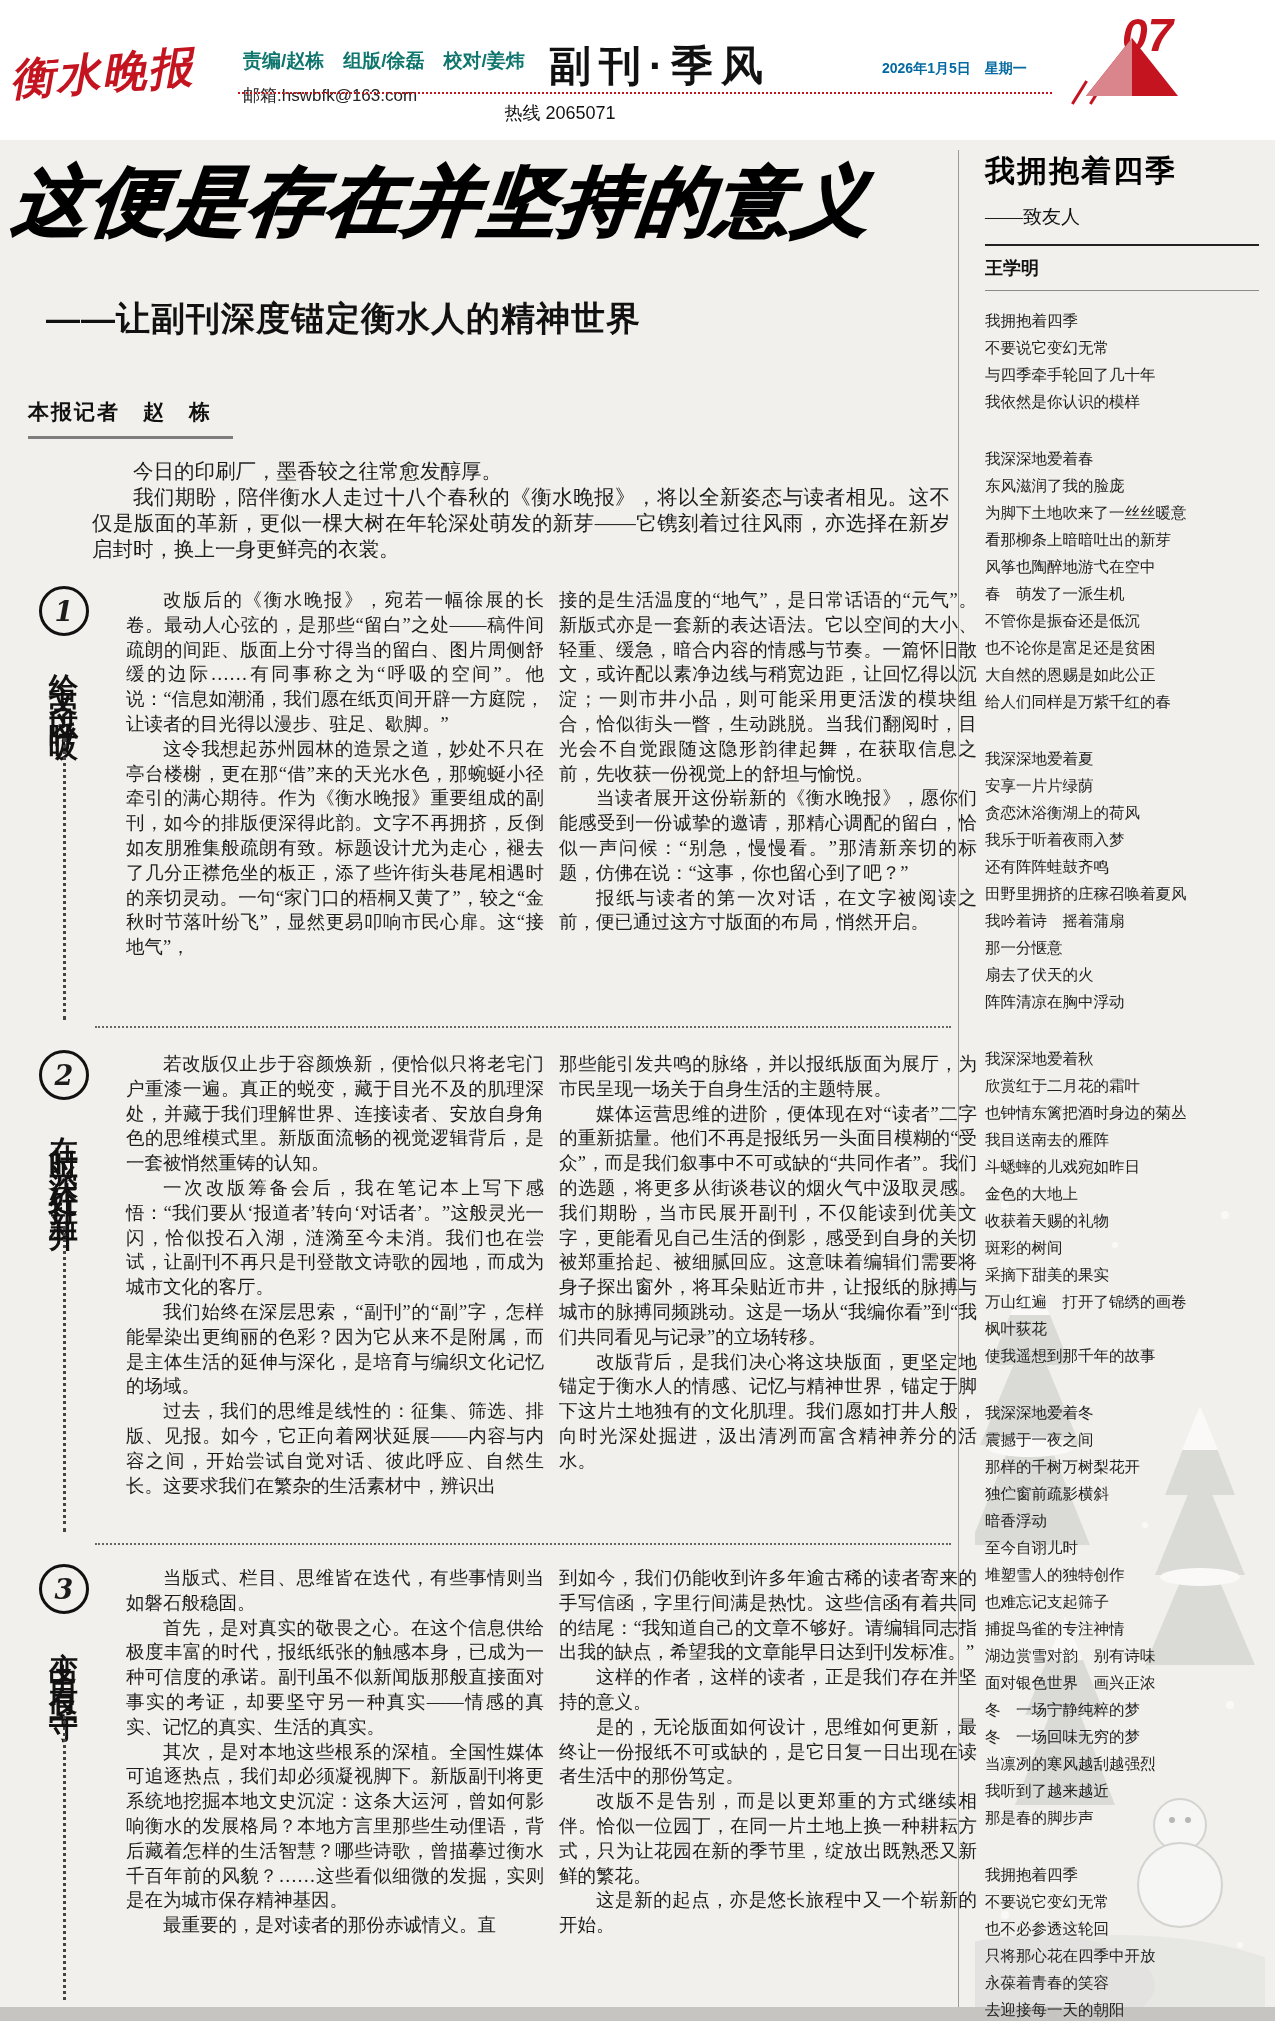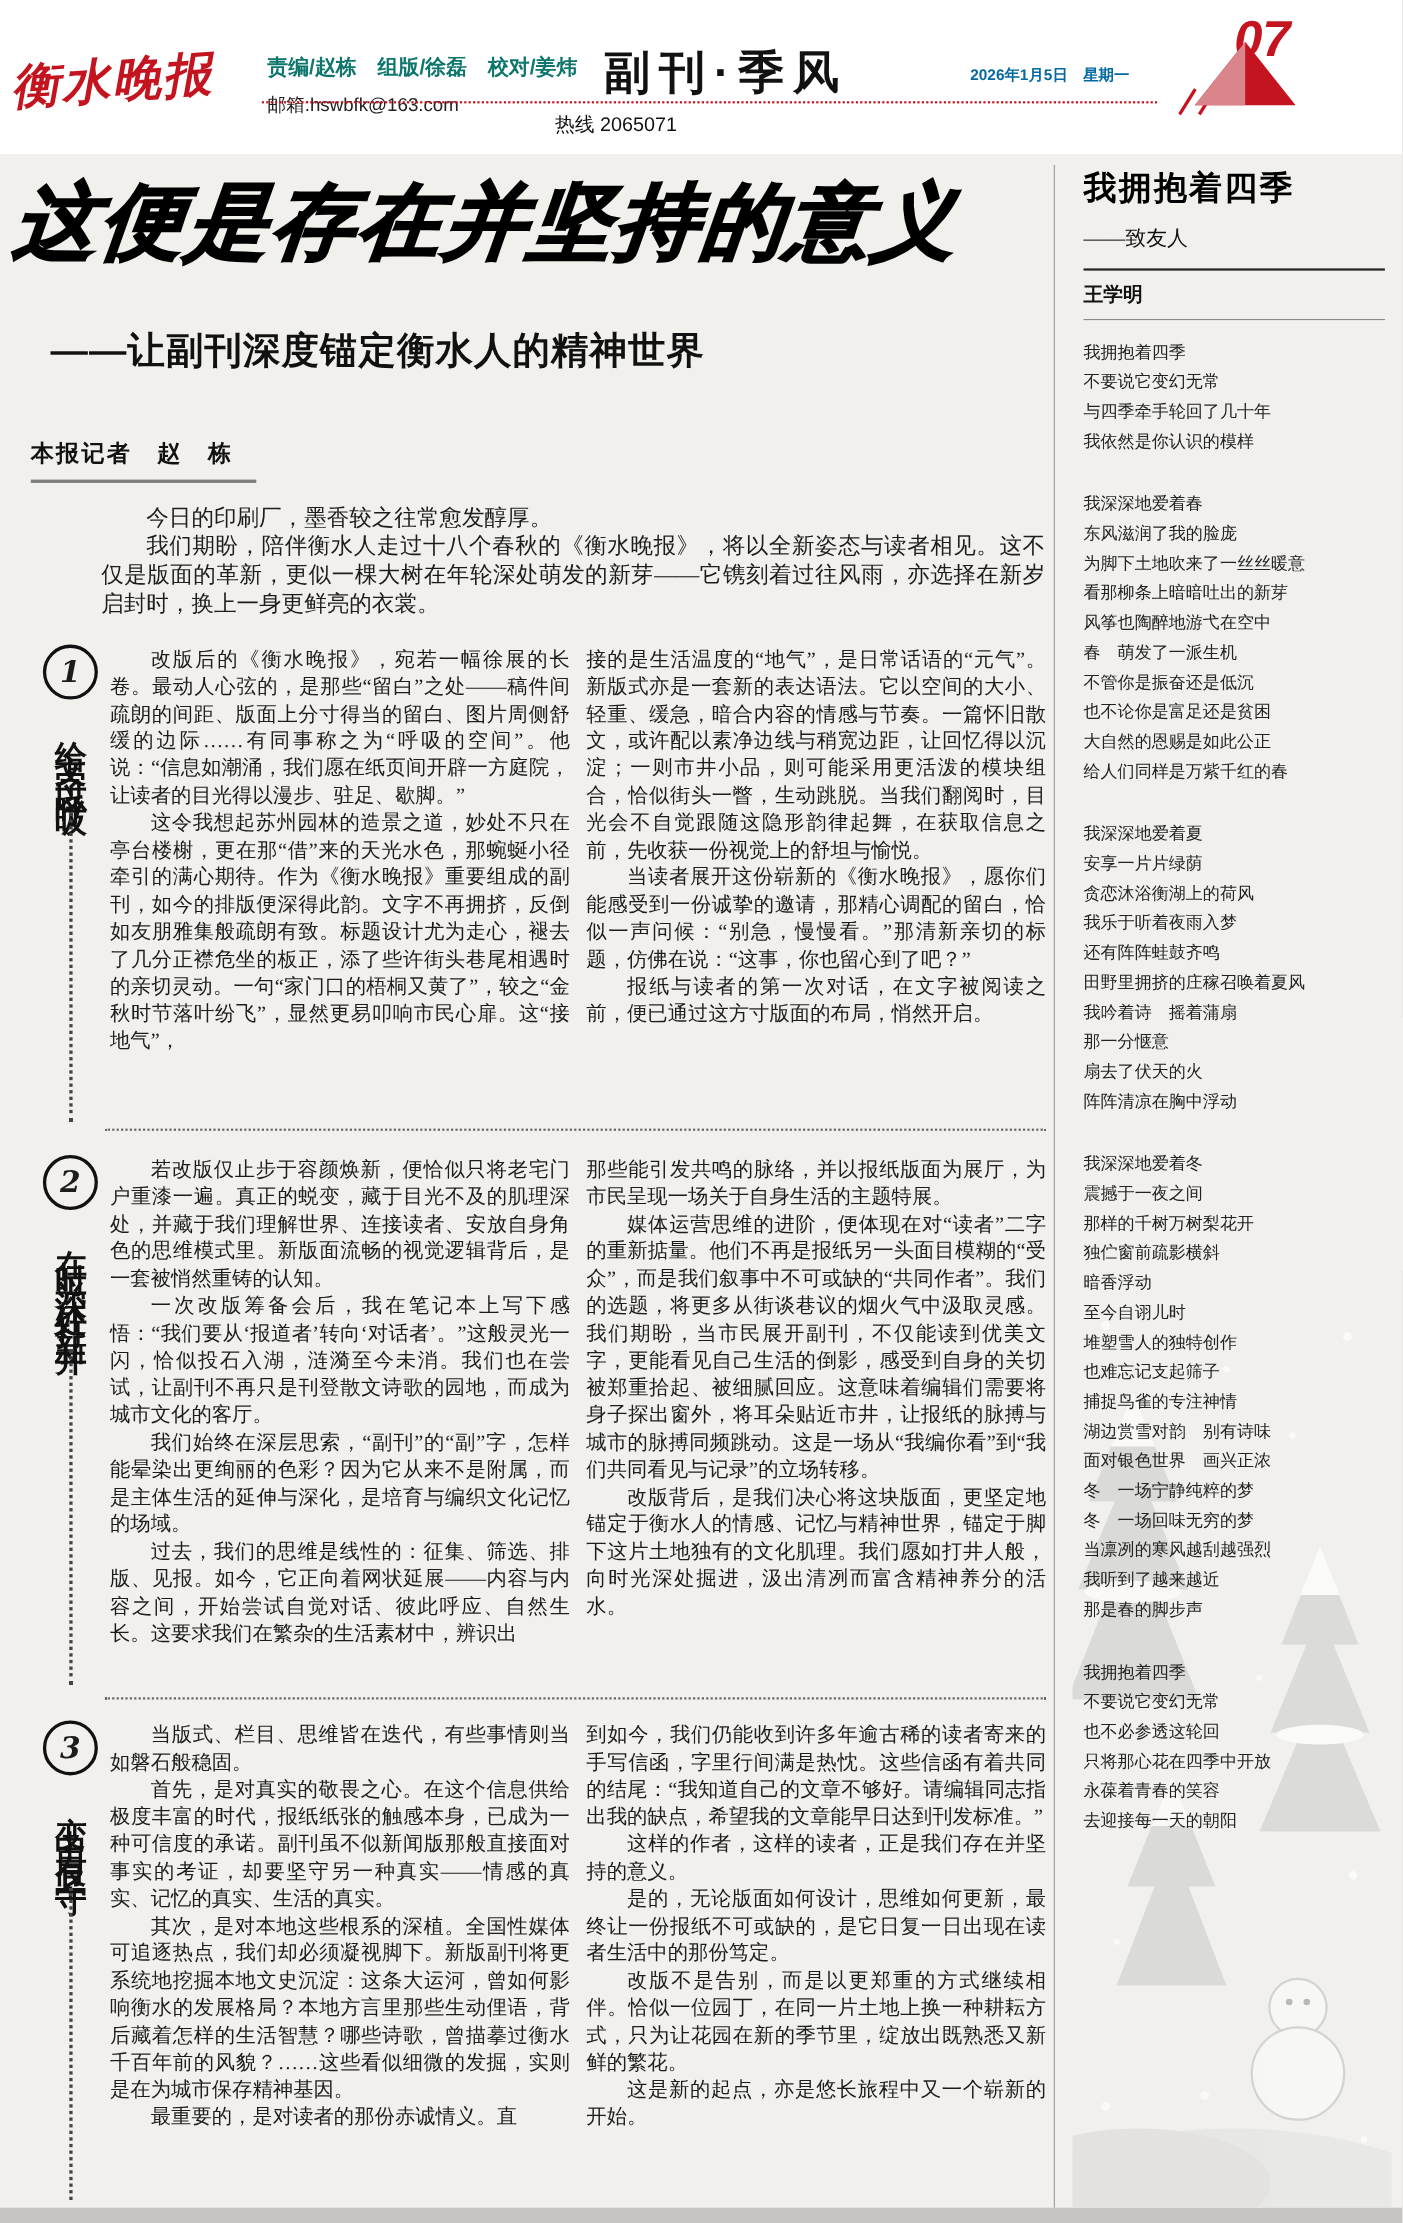--- a/index.html
+++ b/index.html
@@ -45,21 +45,21 @@
   .sec-label{position:absolute;left:4px;top:8px;bottom:8px;width:60px;display:flex;
              flex-direction:column;align-items:center;}
   .circ{width:44px;height:44px;border:3px solid #111;border-radius:50%;flex:none;
         display:flex;align-items:center;justify-content:center;
         font-family:"DejaVu Serif",serif;font-style:italic;font-weight:bold;font-size:27px;}
   .vtitle{margin-top:14px;writing-mode:vertical-rl;text-orientation:upright;
           font-family:"Liberation Sans",sans-serif;font-weight:900;font-size:29px;
           letter-spacing:12px;color:#111;}
   .vdots{flex:1;width:0;border-left:3px dotted #444;margin-top:16px;}
   .col{position:absolute;top:10px;width:418px;font-size:18.5px;line-height:24.8px;
-       text-align:justify;color:#1c1c1c;}
+       text-align:justify;color:#1c1c1c;margin-left:26px;}
   .col p{margin:0;text-indent:2em;}
   .col p.cont{text-indent:0;}
   .col-l{left:70px;} .col-r{left:503px;}
   .sep{position:absolute;left:95px;width:856px;border-top:2px dotted #666;}
 
   
   .vdivider{position:absolute;left:958px;top:150px;height:1857px;border-left:1px solid #9a9a9a;}
   .poem{position:absolute;left:975px;top:145px;width:290px;height:1862px;}
   .poem-inner{position:relative;z-index:2;padding:0 6px 0 10px;}
   .poem-title{font-weight:900;font-size:30px;letter-spacing:2px;color:#000;margin:6px 0 0;}
@@ -240,20 +240,34 @@
             <p class="pline">贪恋沐浴衡湖上的荷风</p>
             <p class="pline">我乐于听着夜雨入梦</p>
             <p class="pline">还有阵阵蛙鼓齐鸣</p>
             <p class="pline">田野里拥挤的庄稼召唤着夏风</p>
             <p class="pline">我吟着诗　摇着蒲扇</p>
             <p class="pline">那一分惬意</p>
             <p class="pline">扇去了伏天的火</p>
             <p class="pline">阵阵清凉在胸中浮动</p>
           </div>
           <div class="stanza">
+            <p class="pline">我深深地爱着秋</p>
+            <p class="pline">欣赏红于二月花的霜叶</p>
+            <p class="pline">也钟情东篱把酒时身边的菊丛</p>
+            <p class="pline">我目送南去的雁阵</p>
+            <p class="pline">斗蟋蟀的儿戏宛如昨日</p>
+            <p class="pline">金色的大地上</p>
+            <p class="pline">收获着天赐的礼物</p>
+            <p class="pline">斑彩的树间</p>
+            <p class="pline">采摘下甜美的果实</p>
+            <p class="pline">万山红遍　打开了锦绣的画卷</p>
+            <p class="pline">枫叶荻花</p>
+            <p class="pline">使我遥想到那千年的故事</p>
+          </div>
+          <div class="stanza">
             <p class="pline">我深深地爱着冬</p>
             <p class="pline">震撼于一夜之间</p>
             <p class="pline">那样的千树万树梨花开</p>
             <p class="pline">独伫窗前疏影横斜</p>
             <p class="pline">暗香浮动</p>
             <p class="pline">至今自诩儿时</p>
             <p class="pline">堆塑雪人的独特创作</p>
             <p class="pline">也难忘记支起筛子</p>
             <p class="pline">捕捉鸟雀的专注神情</p>
             <p class="pline">湖边赏雪对韵　别有诗味</p>

